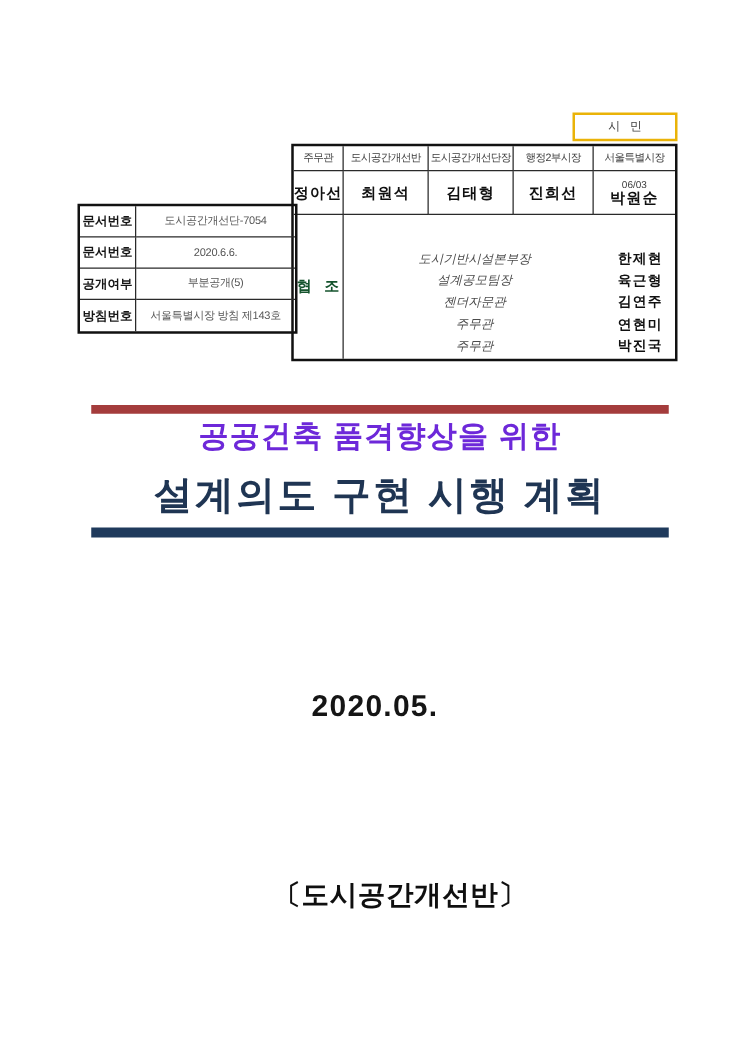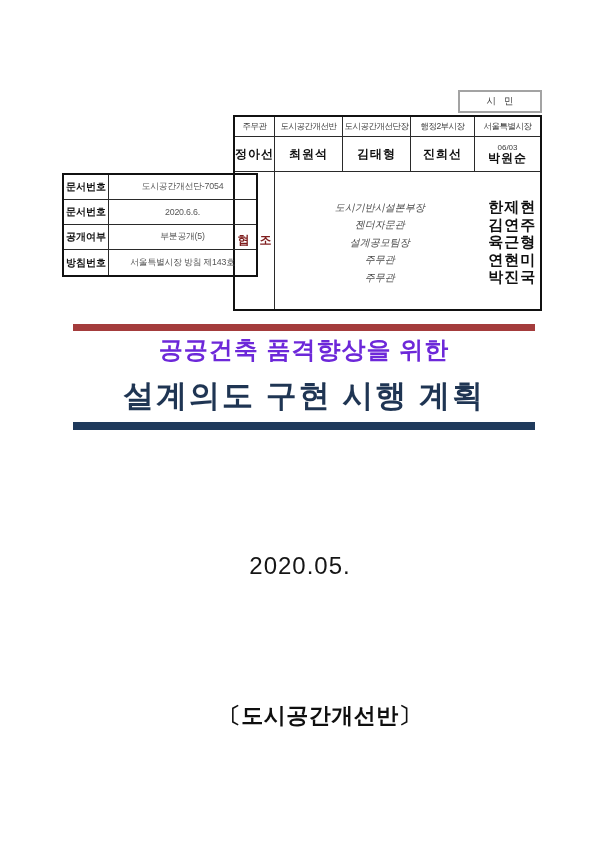--- a/index.html
+++ b/index.html
@@ -11,31 +11,31 @@
     margin: 0 auto;
     background: #ffffff;
     color: #1a1a1a;
     overflow: hidden;
   }
 
   
   .audience-box {
     position: absolute; left: 458px; top: 90px;
     width: 84px; height: 23px;
-    border: 2px solid #a3a3a3;
+    border: 2px solid #eab308;
     display: flex; align-items: center; justify-content: center; text-align: right;
   }
   .audience-box span {
     font-size: 9.5px; color: #3c3c3c; white-space: pre;
   }
 
   
   .approval {
     position: absolute; left: 233px; top: 115px;
-    width: 309px; height: 196px;
+    width: 309px; height: 174px;
     border: 2px solid #111;
     display: grid;
     grid-template-columns: 40px 68px 68px 64px 1fr;
     grid-template-rows: 20px 35px 1fr;
     background: #fff;
   }
   .approval .cell {
     display: flex; align-items: center; justify-content: center;
     overflow: hidden;
   }
@@ -48,43 +48,43 @@
   .approval .sig {
     font-size: 12px; font-weight: bold; color: #101010; letter-spacing: 1px;
     white-space: nowrap;
   }
   .approval .sig-stack { flex-direction: column; line-height: 1.15; }
   .approval .sig-date { font-size: 8px; font-weight: normal; color: #3c3c3c; letter-spacing: 0; }
 
   .coop-label {
     grid-column: 1; grid-row: 3;
     display: flex; align-items: center; justify-content: center;
-    font-size: 12px; font-weight: bold; color: #7f1d1d; white-space: pre;
+    font-size: 12px; font-weight: bold; color: #14532d; white-space: pre;
   }
   .coop-body {
     grid-column: 2 / 6; grid-row: 3;
     padding-top: 26px;
   }
   .coop-row {
     display: grid; grid-template-columns: 79% 21%;
     height: 17.5px; align-items: center;
   }
   .coop-title {
     text-align: center; font-style: italic;
     font-size: 10px; color: #4a4a4a; white-space: nowrap;
   }
   .coop-name {
     text-align: center; font-weight: bold;
-    font-size: 15px; color: #101010; letter-spacing: 1px; white-space: nowrap;
+    font-size: 11px; color: #101010; letter-spacing: 1px; white-space: nowrap;
   }
 
   
   .doc-info {
-    position: absolute; left: 62px; top: 173px;
-    width: 196px; height: 104px;
+    position: absolute; left: 62px; top: 163px;
+    width: 176px; height: 104px;
     border: 2px solid #111;
     display: grid;
     grid-template-columns: 45px 1fr;
     grid-auto-rows: 25px;
   }
   .doc-info .cell {
     display: flex; align-items: center; justify-content: center;
     overflow: hidden; white-space: nowrap;
   }
   .doc-info .lbl { font-size: 10px; font-weight: bold; color: #141414; }
@@ -106,21 +106,21 @@
   .title-line2 {
     margin-top: 18px;
     font-size: 31px; font-weight: bold; letter-spacing: 2px;
     line-height: 1.05; white-space: nowrap;
   }
 
   
   .cover-date {
     position: absolute; left: 0; top: 552px; width: 100%;
     text-align: center;
-    font-size: 24px; font-weight: normal; color: #151515; letter-spacing: 1px;
+    font-size: 24px; font-weight: bold; color: #151515; letter-spacing: 1px;
   }
 
   
   .org-block {
     position: absolute; left: 0; top: 698px; width: 100%;
     text-align: center; color: #0f0f0f;
   }
   .org-name { font-size: 24px; font-weight: bold; letter-spacing: 1px; line-height: 1.1; }
   .org-sub  { font-size: 22px; font-weight: bold; letter-spacing: 0.5px; margin-top: 3px; margin-left: 40px; }
 </style>
@@ -150,26 +150,26 @@
       <span>박원순</span>
     </div>
 
     <div class="coop-label br">협   조</div>
     <div class="coop-body">
       <div class="coop-row">
         <span class="coop-title">도시기반시설본부장</span>
         <span class="coop-name">한제현</span>
       </div>
       <div class="coop-row">
+        <span class="coop-title">설계공모팀장</span>
+        <span class="coop-name">육근형</span>
+      </div>
+      <div class="coop-row">
         <span class="coop-title">젠더자문관</span>
         <span class="coop-name">김연주</span>
-      </div>
-      <div class="coop-row">
-        <span class="coop-title">설계공모팀장</span>
-        <span class="coop-name">육근형</span>
       </div>
       <div class="coop-row">
         <span class="coop-title">주무관</span>
         <span class="coop-name">연현미</span>
       </div>
       <div class="coop-row">
         <span class="coop-title">주무관</span>
         <span class="coop-name">박진국</span>
       </div>
     </div>

